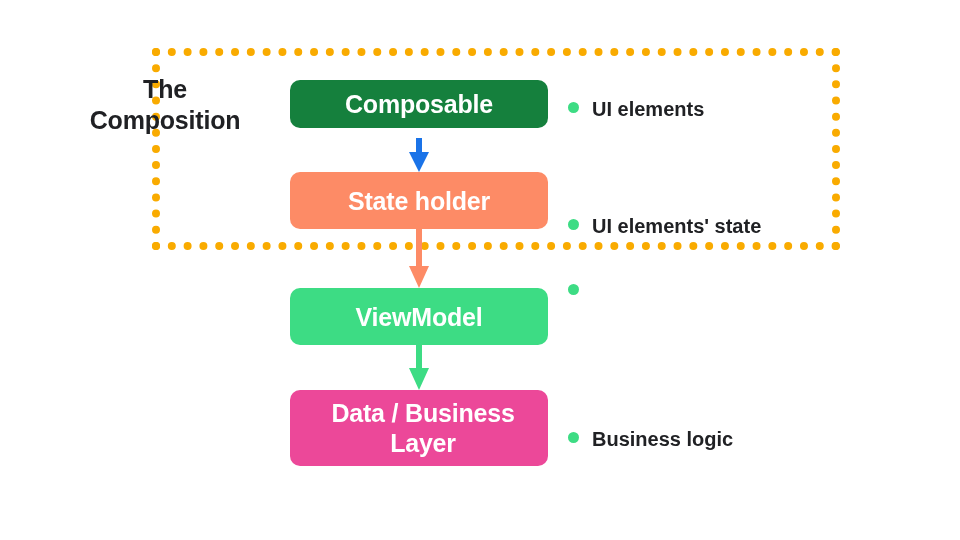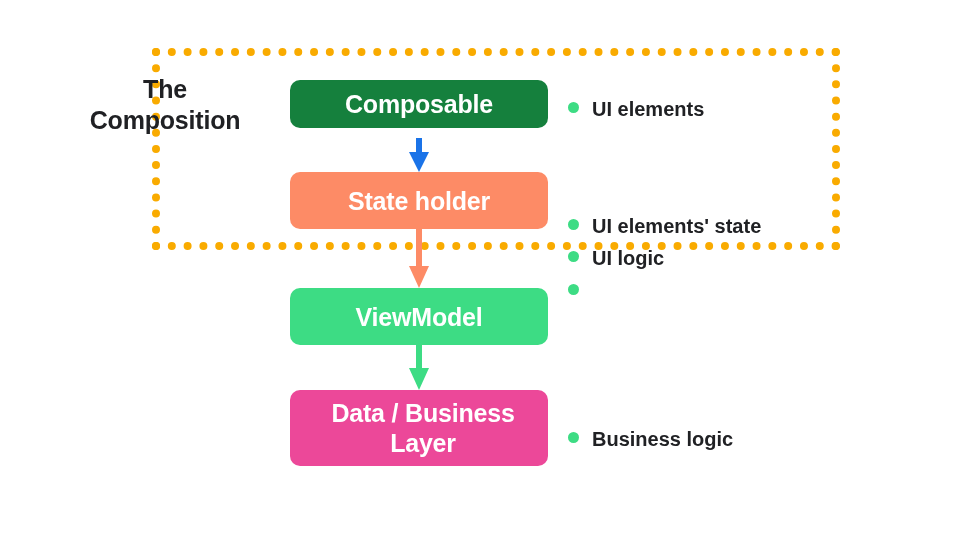--- a/index.html
+++ b/index.html
@@ -175,24 +175,20 @@
       <span class="bullet-dot"></span>
       <span class="annotation-label">UI elements</span>
     </div>
   </div>
 
   <div class="annotations" id="annotations-stateholder">
     <div class="annotation-item">
       <span class="bullet-dot"></span>
       <span class="annotation-label">UI elements' state</span>
     </div>
-    <div class="annotation-item">
-      <span class="bullet-dot"></span>
-      <span class="annotation-label">UI logic</span>
-    </div>
   </div>
 
   <div class="annotations" id="annotations-viewmodel">
     <div class="annotation-item">
       <span class="bullet-dot"></span>
     </div>
   </div>
 
   <div class="annotations" id="annotations-datalayer">
     <div class="annotation-item">

